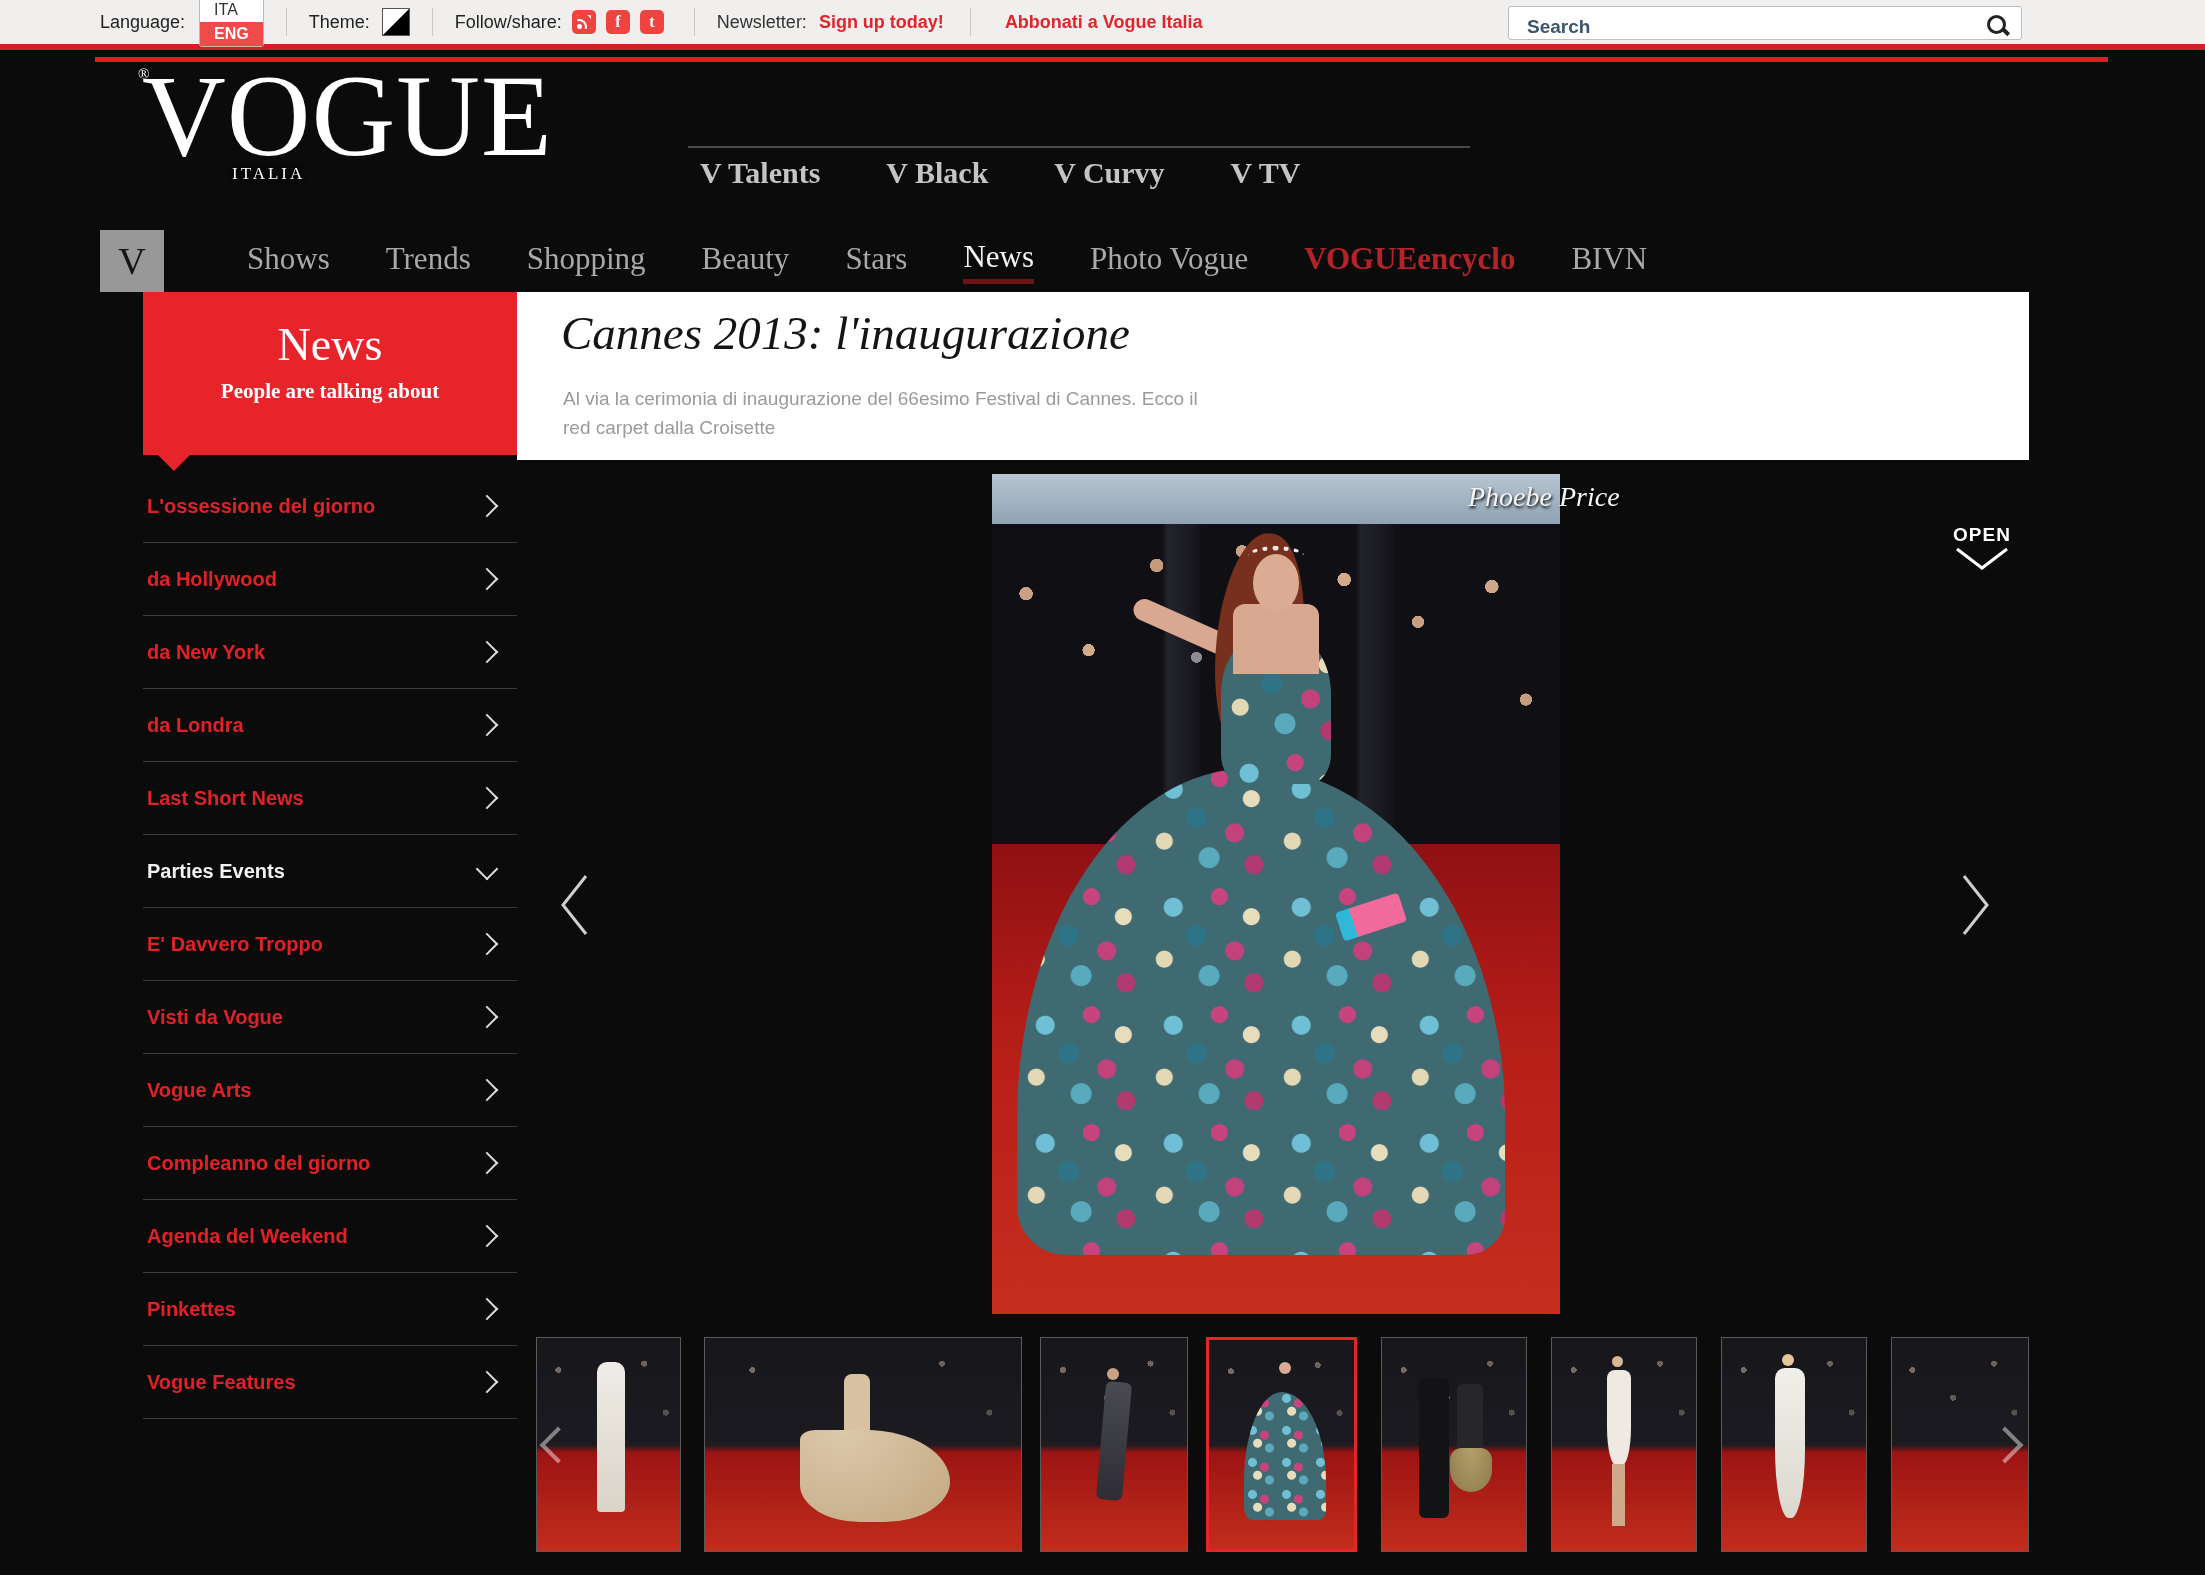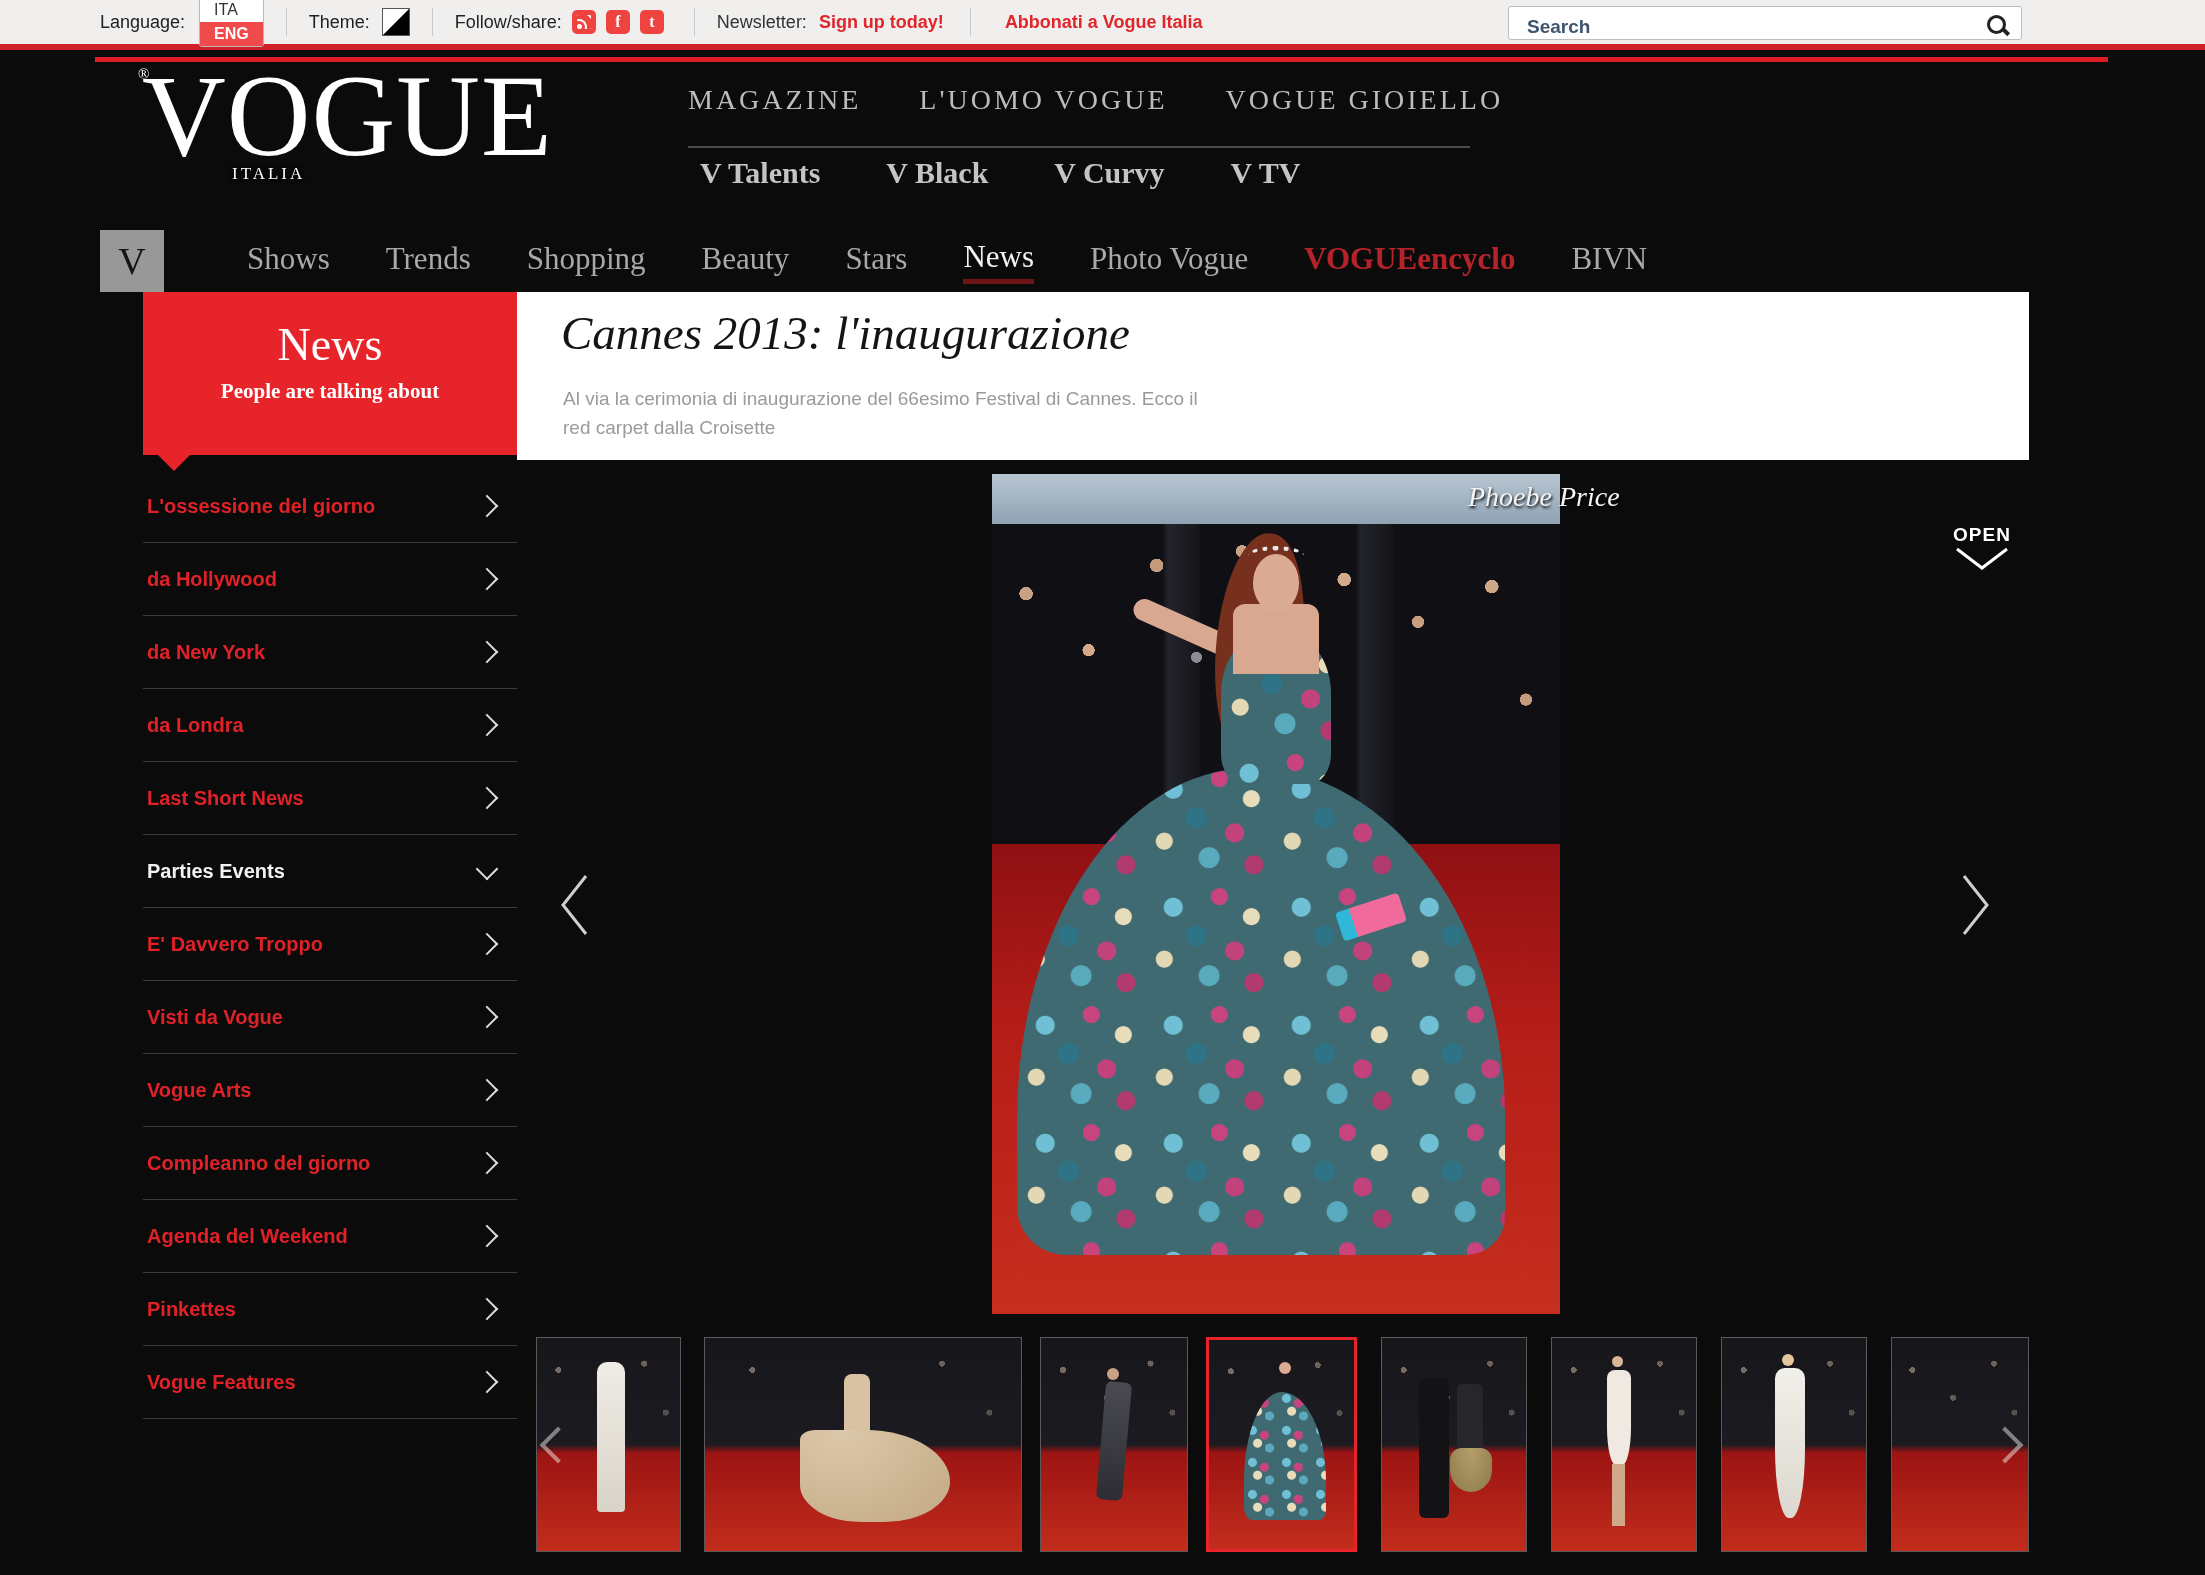--- a/index.html
+++ b/index.html
@@ -179,25 +179,20 @@
   </div>
 
   <div class="red-top"></div>
 
   <div class="logo">
     <span class="reg">®</span>
     <span class="word">VOGUE</span>
     <span class="sub">ITALIA</span>
   </div>
 
-  <div class="hnav1">
-    <span>MAGAZINE</span>
-    <span>L'UOMO VOGUE</span>
-    <span>VOGUE GIOIELLO</span>
-  </div>
   <div class="hnav-line"></div>
   <div class="hnav2">
     <span>V Talents</span>
     <span>V Black</span>
     <span>V Curvy</span>
     <span>V TV</span>
   </div>
 
 
   <div class="vbox">V</div>

